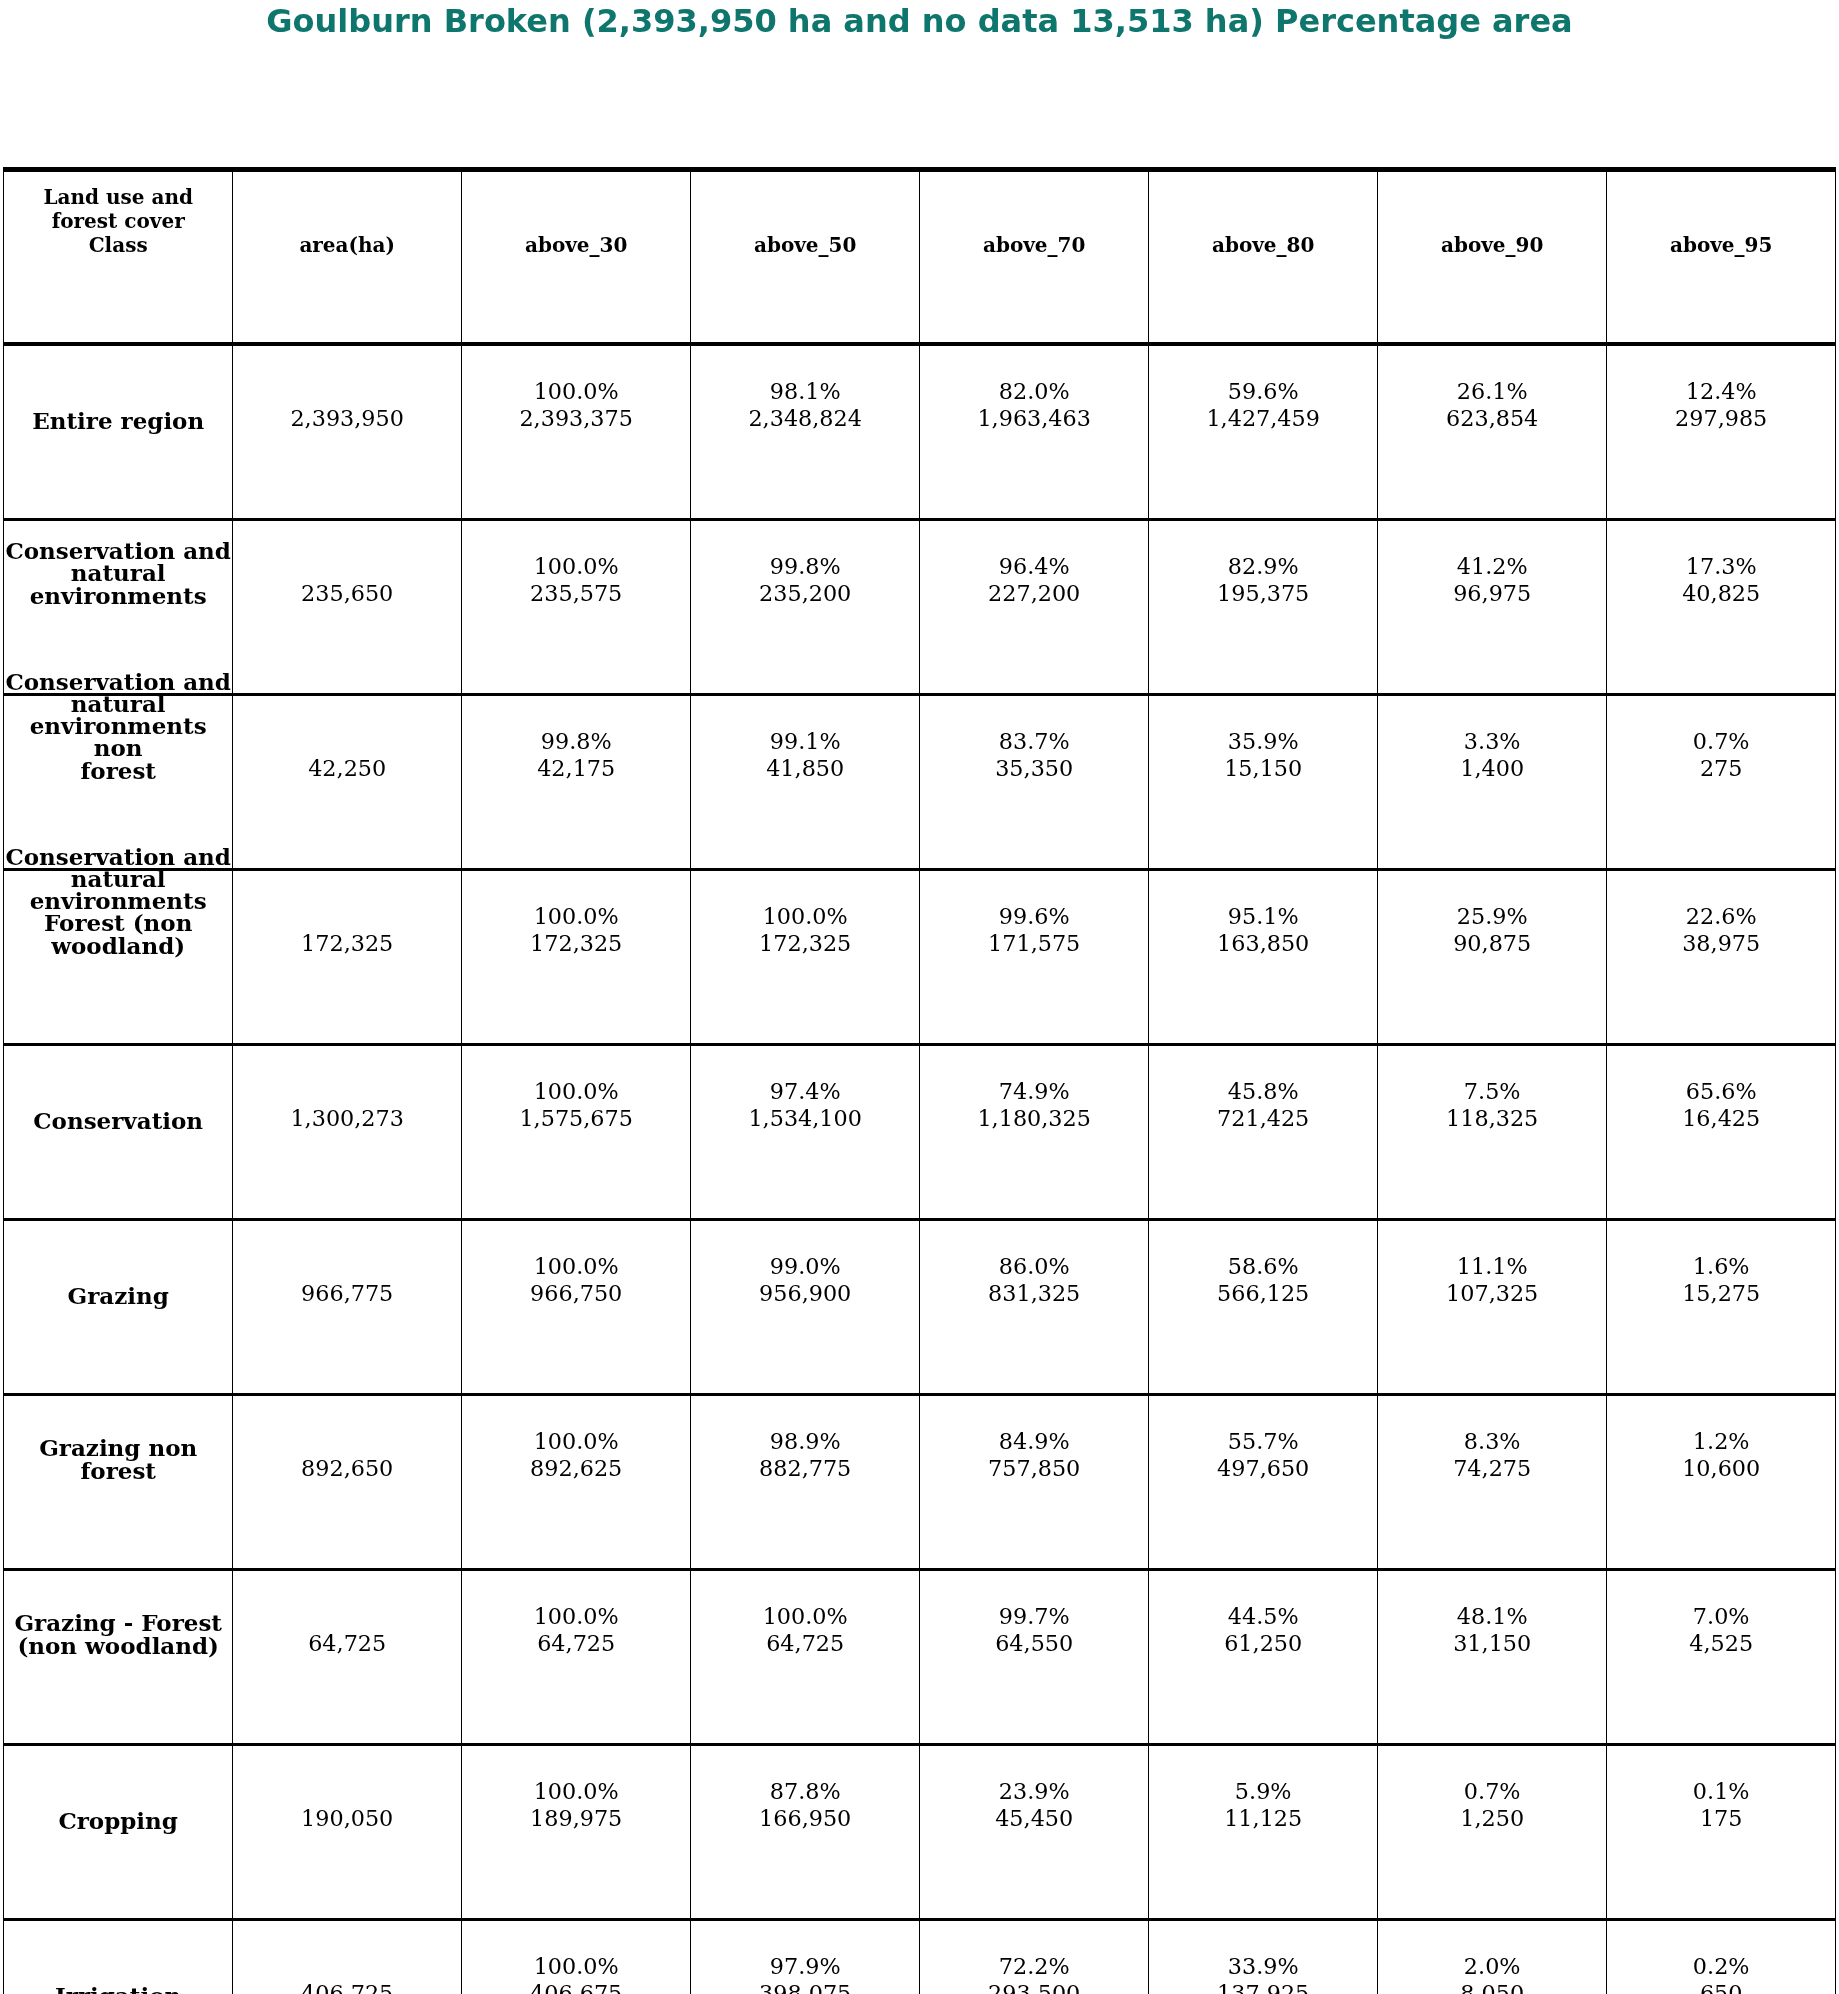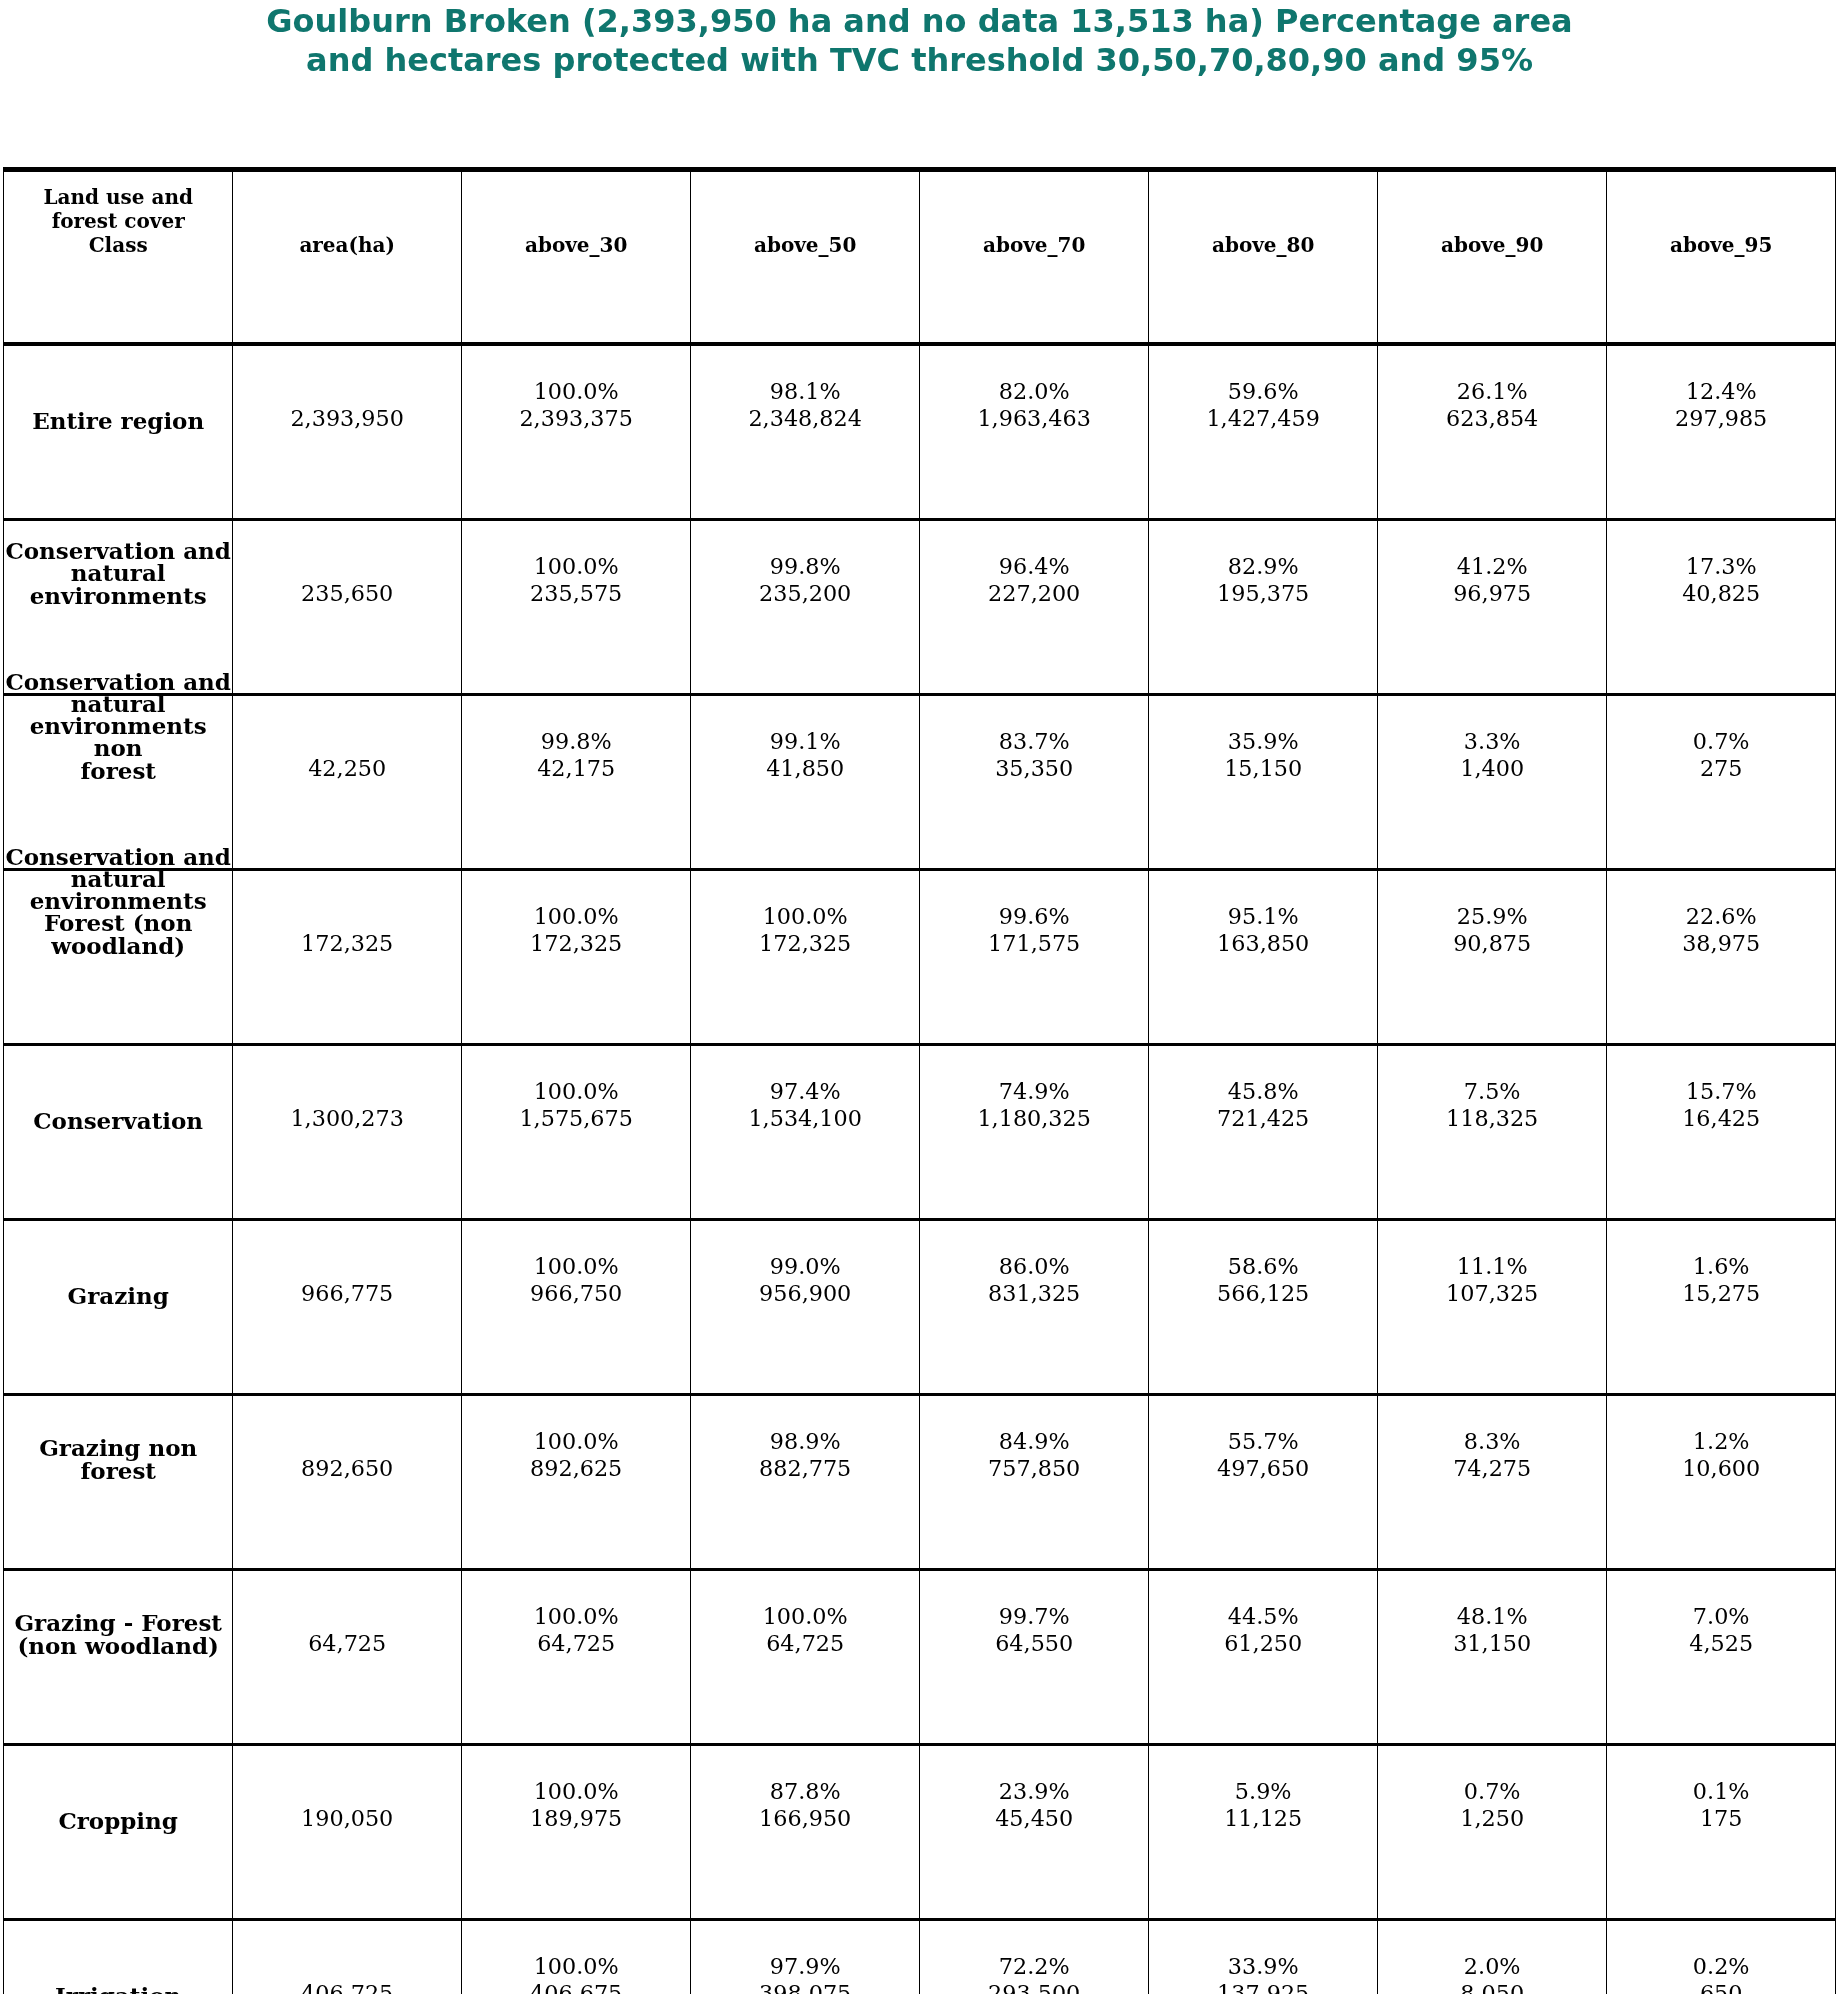--- a/index.html
+++ b/index.html
@@ -25,21 +25,20 @@
   .label{font-weight:bold;font-size:23px;line-height:22.3px;}
   .num{font-weight:normal;font-size:22.3px;line-height:27px;}
 </style>
 </head>
 <body>
 
 <div class="page">
 
   <div class="title">
     <div>Goulburn Broken (2,393,950 ha and no data 13,513 ha) Percentage area</div>
-    <div>and hectares protected with TVC threshold 30,50,70,80,90 and 95%</div>
   </div>
 
   <table class="tvc">
     <thead>
       <tr id="header-row">
         <th>
           <div class="cellwrap">
               <div class="txt hdr" id="hdr-class">
                 <div>Land use and</div>
                 <div>forest cover</div>
@@ -391,21 +390,21 @@
             <div class="cellwrap">
               <div class="txt num">
                 <div>7.5%</div>
                 <div>118,325</div>
               </div>
             </div>
           </td>
           <td>
             <div class="cellwrap">
               <div class="txt num">
-                <div>15.7%</div>
+                <div>65.6%</div>
                 <div>16,425</div>
               </div>
             </div>
           </td>
         </tr>
         <tr>
           <td>
             <div class="cellwrap">
               <div class="txt label">
                 <div>Grazing</div>

